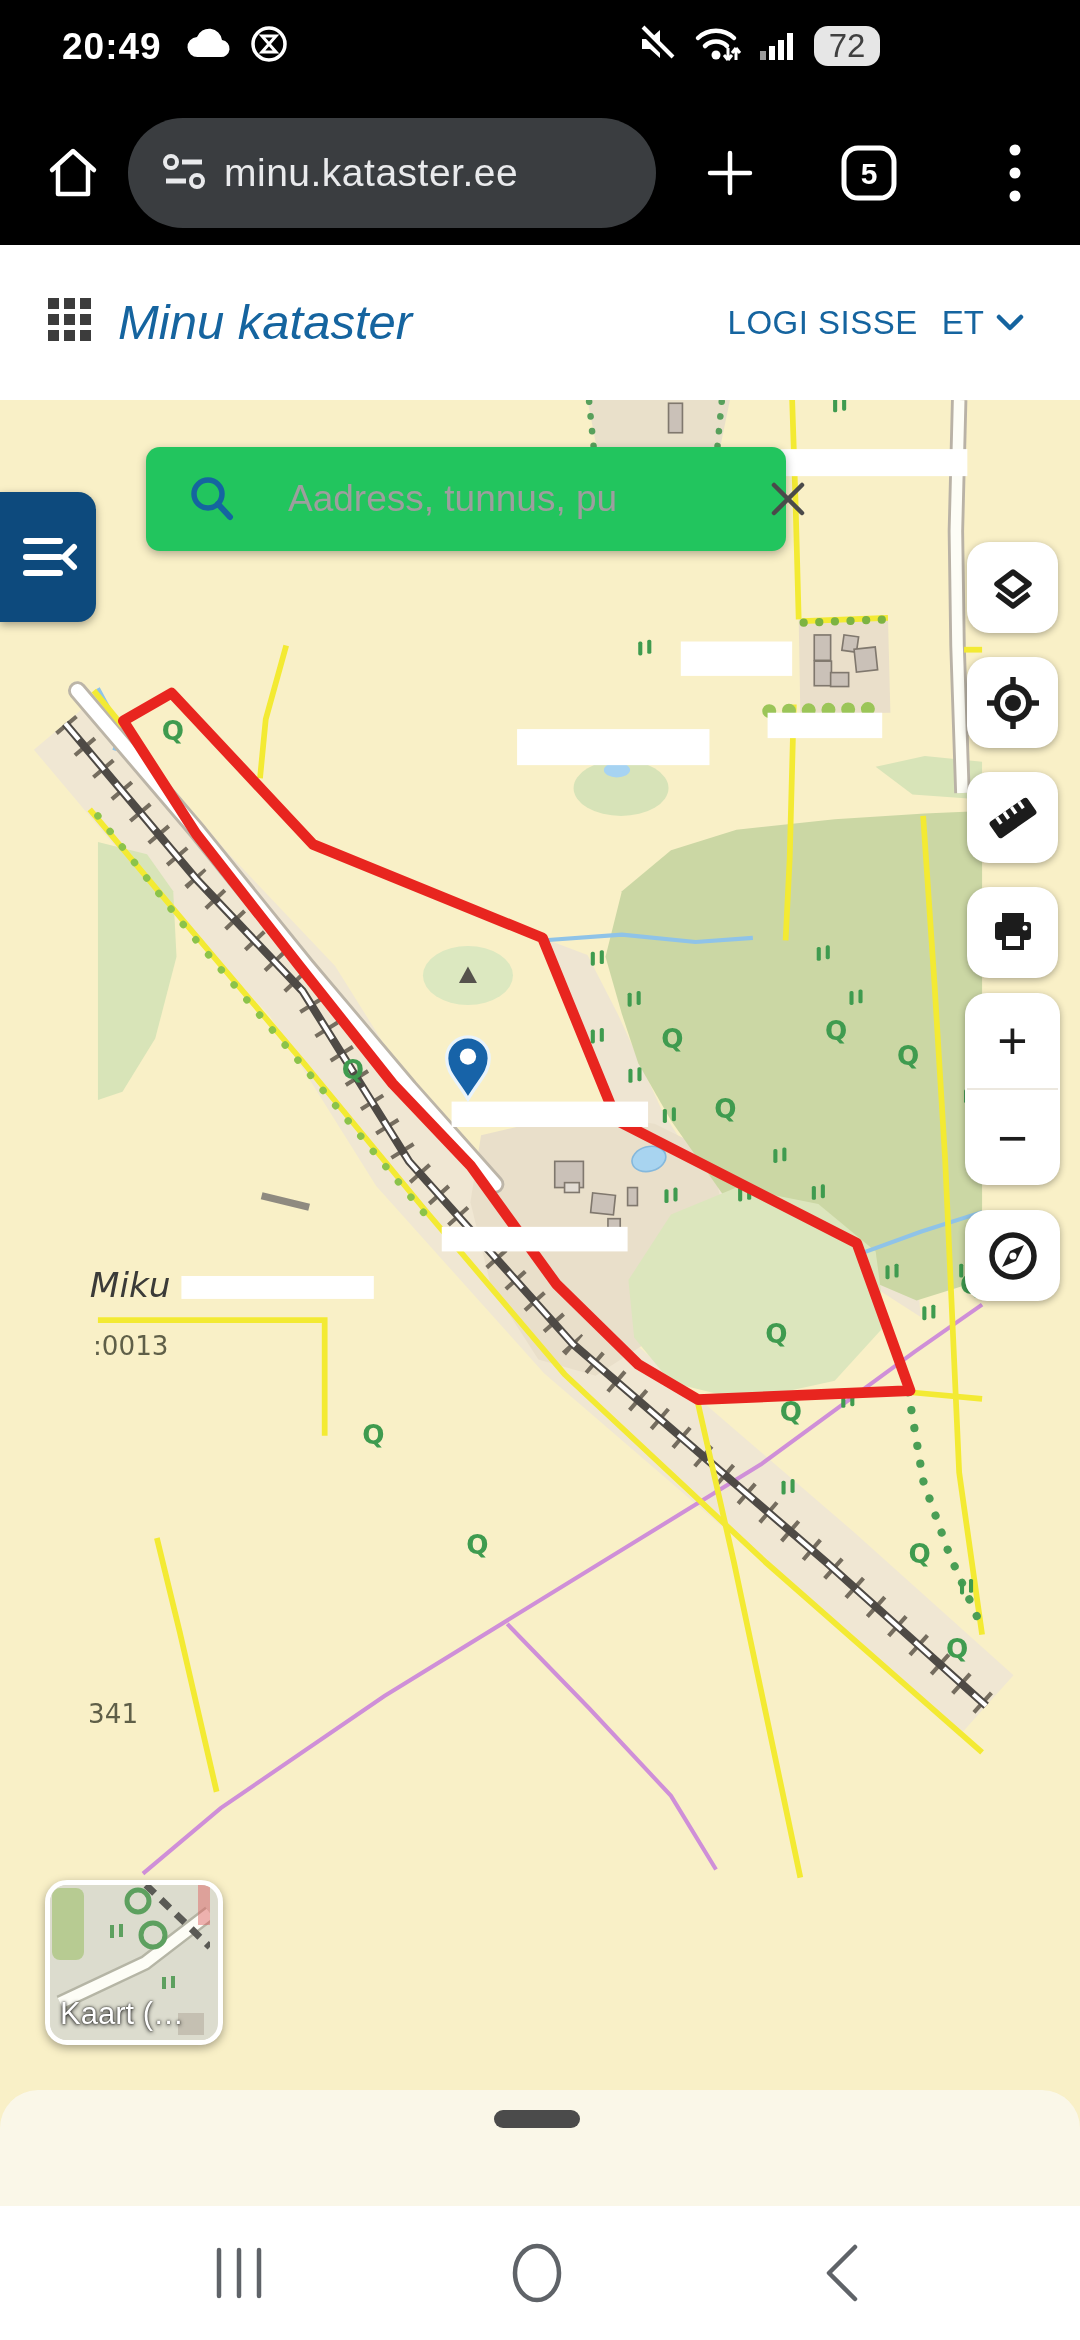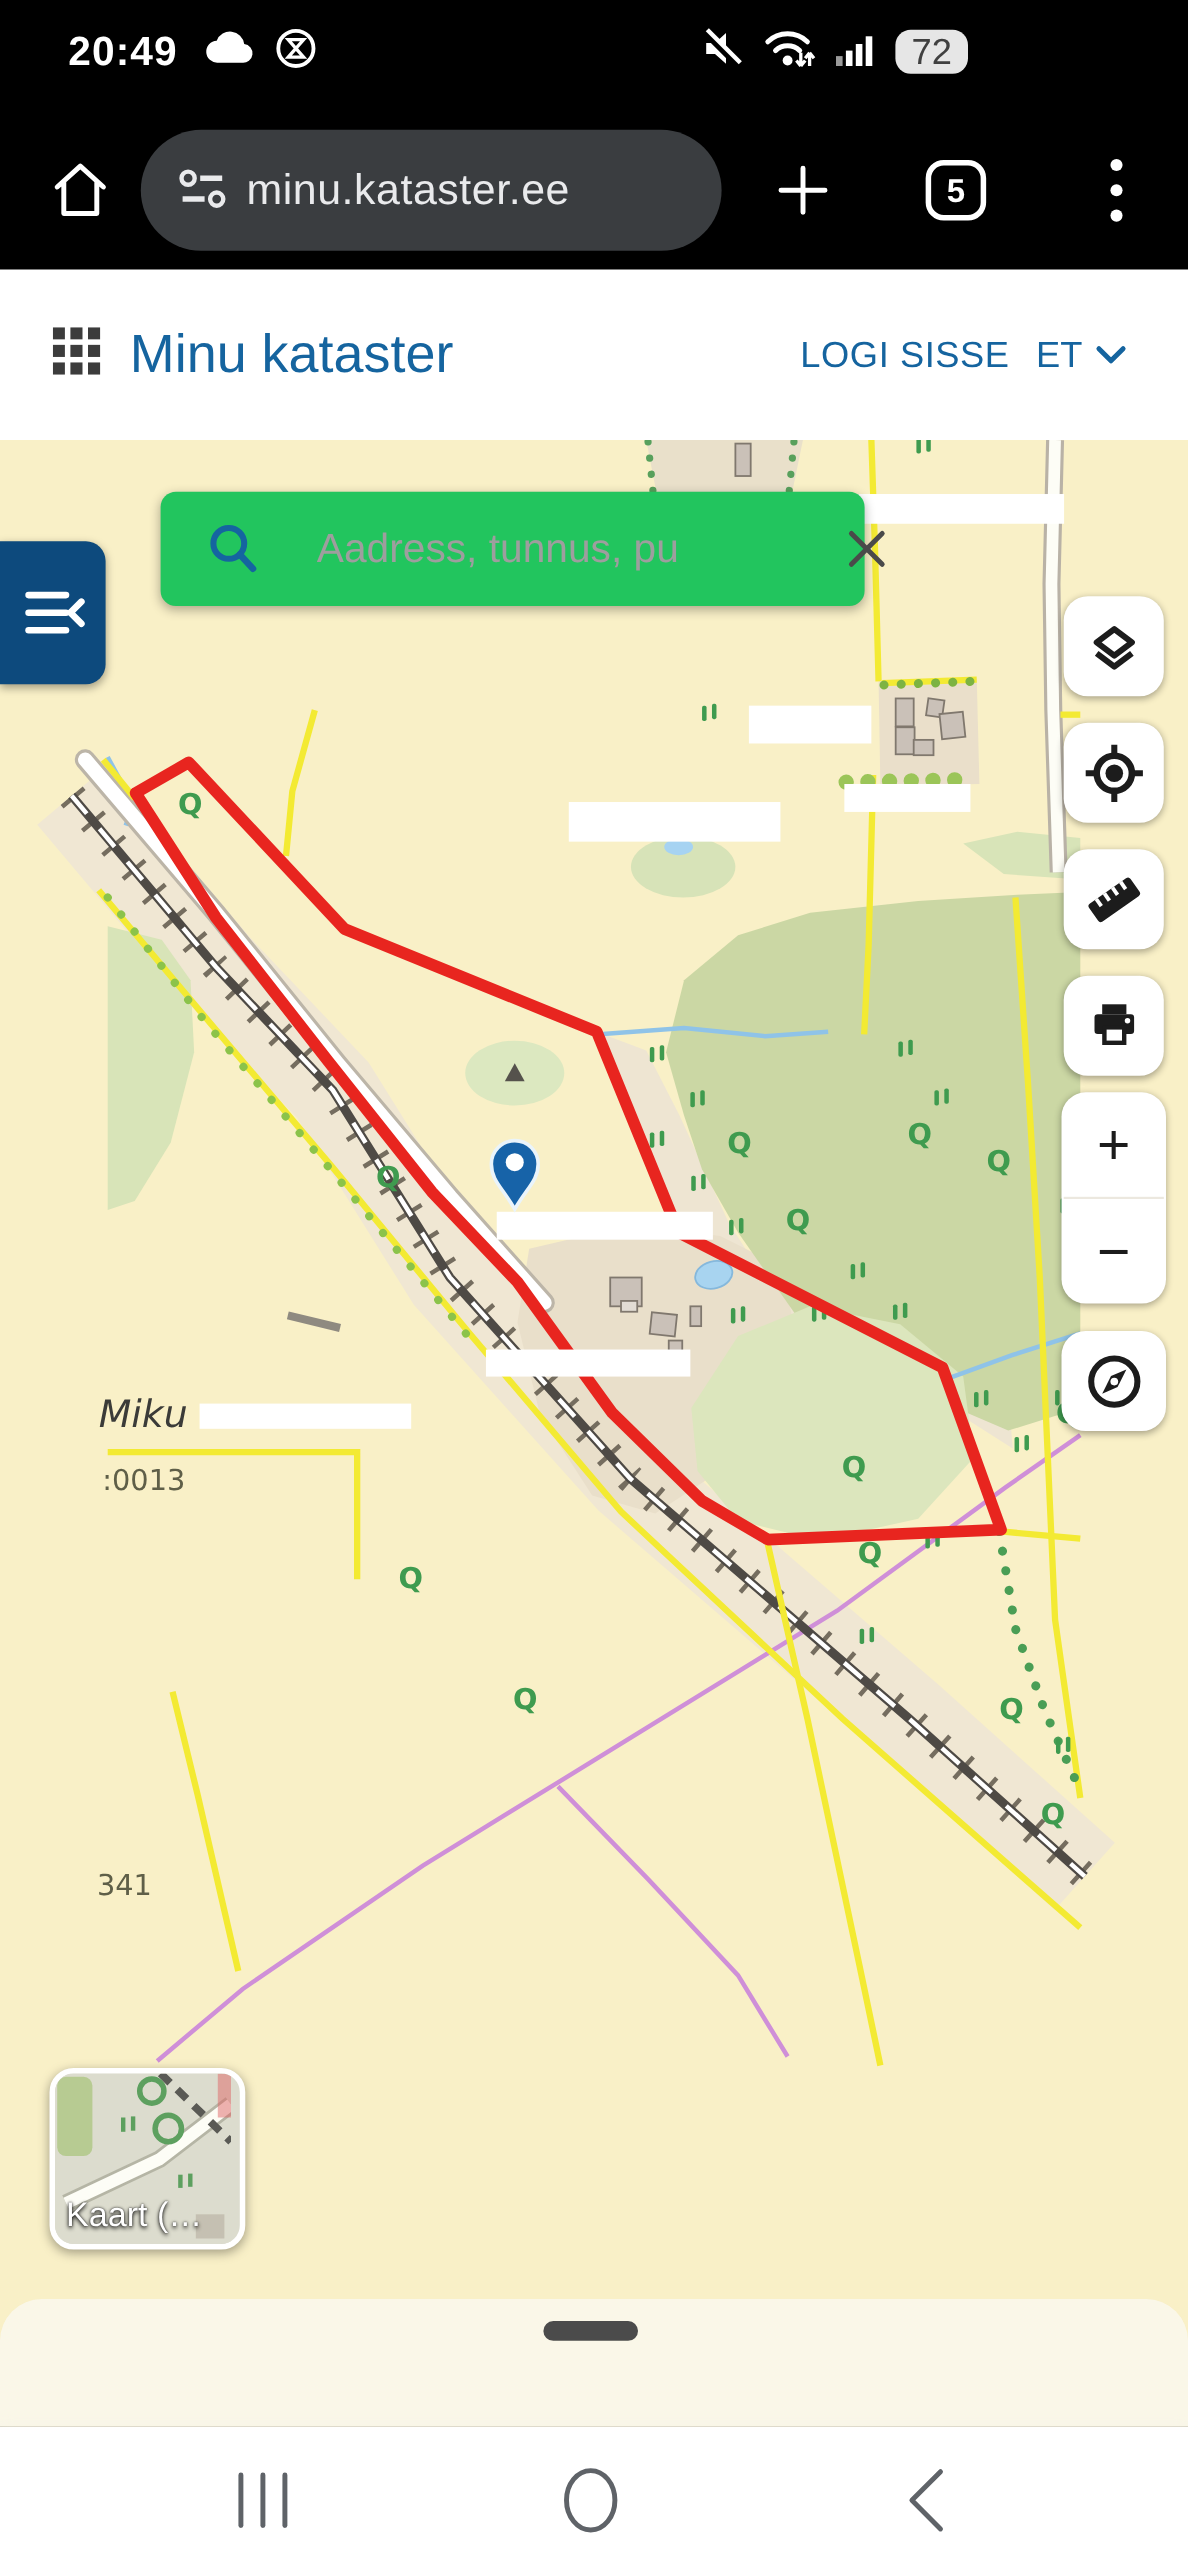--- a/index.html
+++ b/index.html
@@ -15,21 +15,21 @@
     font-size:33px;font-weight:400;display:flex;align-items:center;justify-content:center;}
   
   .browser-bar{position:absolute;left:0;top:100px;width:1060px;height:145px;background:#000;}
   .url-pill{position:absolute;left:128px;top:18px;width:528px;height:110px;border-radius:55px;
     background:#3a3d40;display:flex;align-items:center;color:#e9eaec;}
   .url-text{font-size:39px;margin-left:14px;letter-spacing:0.5px;}
   .browser-icon{position:absolute;top:0;height:145px;display:flex;align-items:center;justify-content:center;}
   
   .app-header{position:absolute;left:0;top:245px;width:1080px;height:155px;background:#fff;}
   .app-title{position:absolute;left:118px;top:50%;transform:translateY(-52%);
-    font-size:49px;font-weight:500;color:#15649f;}
+    font-size:49px;font-weight:500;color:#15649f;font-style:italic;}
   .header-right{position:absolute;right:56px;top:50%;transform:translateY(-50%);
     display:flex;align-items:center;gap:24px;}
   .login-link{font-size:33px;font-weight:500;color:#15649f;letter-spacing:0.5px;}
   .lang-select{display:flex;align-items:center;gap:12px;font-size:33px;font-weight:500;color:#15649f;}
   
   .map-wrap{position:absolute;left:0;top:400px;width:1080px;height:1806px;background:#f9f0c7;}
   .map-svg{position:absolute;left:0;top:0;}
   
   .search-bar{position:absolute;left:146px;top:47px;width:640px;height:104px;background:#22c55e;
     border-radius:14px;box-shadow:0 3px 10px rgba(0,0,0,0.30);display:flex;align-items:center;}

